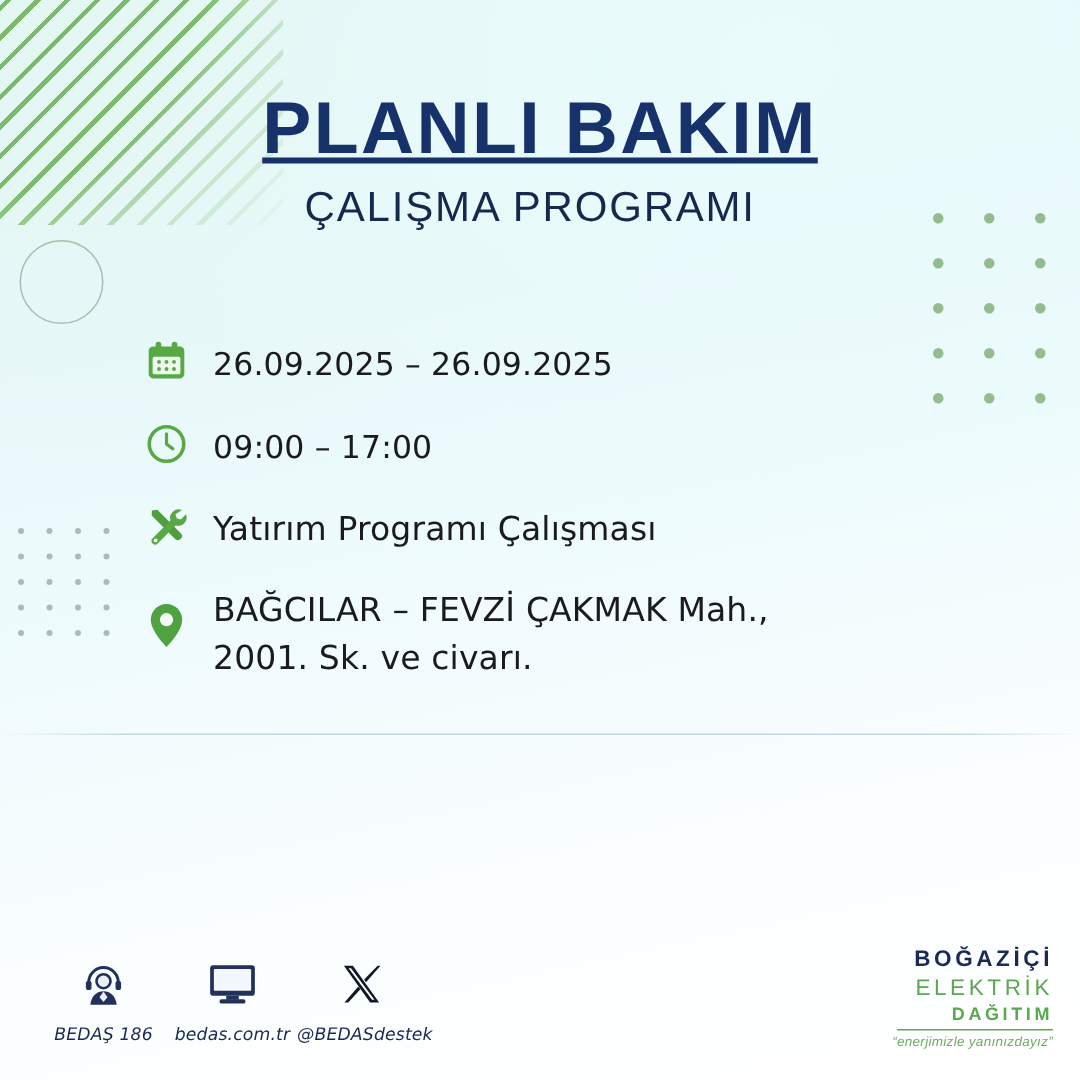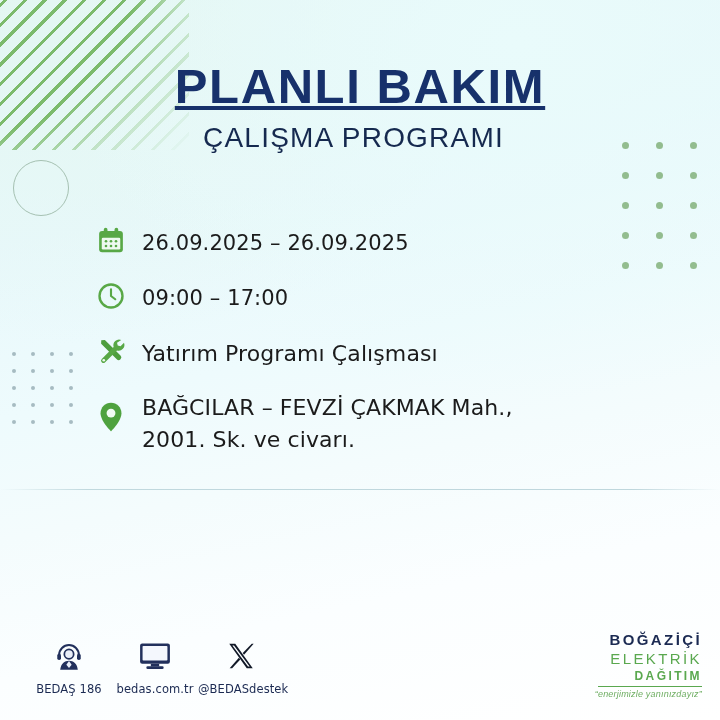--- a/index.html
+++ b/index.html
@@ -57,21 +57,21 @@
     font-size:22px;color:#1b1b1b;line-height:1.42;padding-top:5px;
     font-family:"DejaVu Sans", sans-serif;font-weight:400;letter-spacing:.1px;
   }
   .row-date .txt,.row-time .txt{font-size:21px;}
   .row-loc{margin-bottom:16px;}
   .row-loc .ico{height:44px;align-items:flex-start;padding-top:4px;}
   .row-loc .txt{line-height:1.45;}
   
   .footer{position:absolute;left:0;top:628px;width:720px;height:92px;}
   .contacts{position:absolute;left:26px;top:8px;display:flex;gap:0;}
-  .contact{width:86px;text-align:center;}
+  .contact{width:86px;text-align:center;font-style:italic;}
   .contact .cico{height:40px;display:flex;align-items:center;justify-content:center;}
   .contact .clabel{
     font-size:11.5px;color:#1b2a52;margin-top:6px;letter-spacing:.1px;white-space:nowrap;
     font-family:"DejaVu Sans", sans-serif;
   }
   .brand{position:absolute;right:18px;top:4px;text-align:right;line-height:1;}
   .brand .b1{font-size:15px;font-weight:bold;color:#1b2a52;letter-spacing:2.4px;}
   .brand .b2{font-size:15px;font-weight:normal;color:#5aa84f;letter-spacing:2.4px;margin-top:4px;}
   .brand .b3{font-size:12px;font-weight:bold;color:#5aa84f;letter-spacing:2.4px;margin-top:4px;}
   .brand .bline{height:1.4px;background:#5aa84f;margin:4px 0 3px auto;width:104px;}

